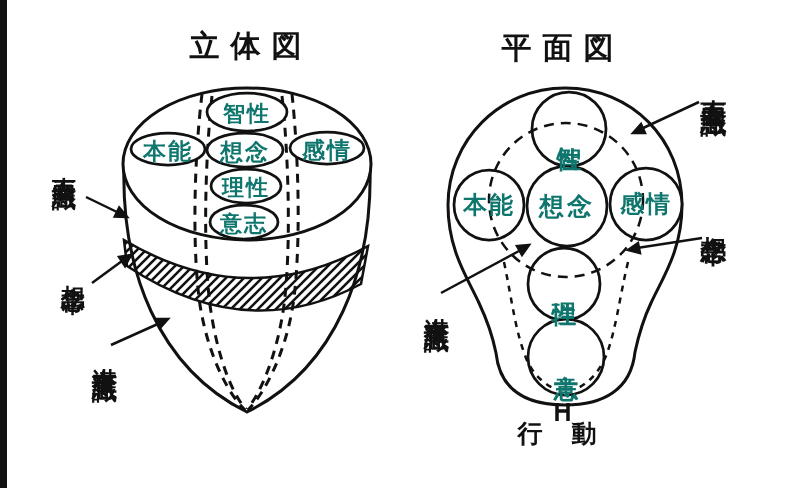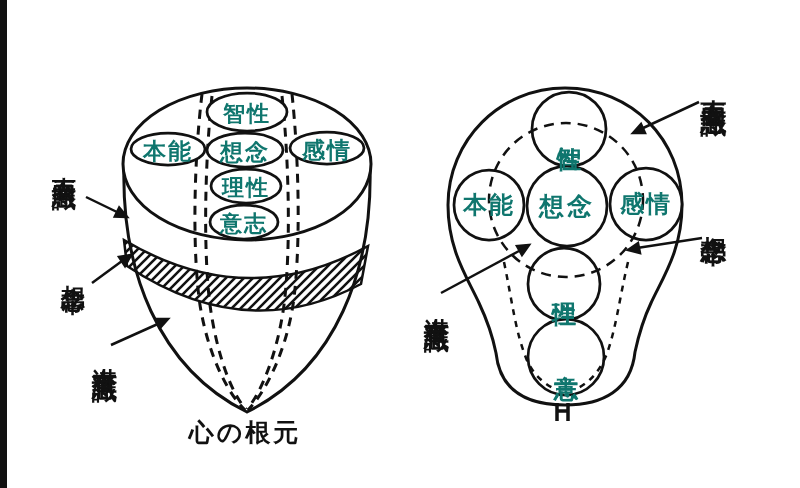--- a/index.html
+++ b/index.html
@@ -102,37 +102,39 @@
       <polygon points="633,133 641,124 645,133"></polygon>
       <path d="M 702,238 L 637,248" fill="none"></path>
       <polygon points="628,250 638,243 640,253"></polygon>
       <path d="M 441,293 L 519,251" fill="none"></path>
       <polygon points="529,245 522,255 517,246"></polygon>
     </g>
 
     <path d="M 557,403 L 557,421 M 568,403 L 568,421 M 557,411 L 568,411" fill="none" stroke="#111111" stroke-width="3.5"></path>
   </svg>
 
+  <div class="title" style="left:166px; top:26px;">立体図</div>
+  <div class="title" style="left:478px; top:28px;">平面図</div>
 
   <div class="node-label" style="left:247px; top:113px; font-size:22px; letter-spacing:2px;">智性</div>
   <div class="node-label" style="left:168px; top:150px; font-size:23px; letter-spacing:2px;">本能</div>
   <div class="node-label" style="left:245px; top:151px; font-size:23px; letter-spacing:2px;">想念</div>
   <div class="node-label" style="left:327px; top:149px; font-size:23px; letter-spacing:2px;">感情</div>
   <div class="node-label" style="left:246px; top:187px; font-size:22px; letter-spacing:2px;">理性</div>
   <div class="node-label" style="left:244px; top:223px; font-size:22px; letter-spacing:2px;">意志</div>
 
   <div class="v-label" style="left:52px; top:157px; font-size:24px;">表面意識</div>
   <div class="v-label" style="left:61px; top:265px; font-size:24px;">想念帯</div>
   <div class="v-label" style="left:92px; top:347px; font-size:25px;">潜在意識</div>
-  <div class="h-label" style="left:165px; top:420px; width:160px; font-size:25px; letter-spacing:3px;">心の根元</div>
 
   <div class="node-label vert" style="left:569px; top:129px; font-size:24px;">智性</div>
   <div class="node-label" style="left:489px; top:205px; font-size:24px; letter-spacing:2px;">本能</div>
   <div class="node-label" style="left:567px; top:206px; font-size:25px; letter-spacing:3px;">想念</div>
   <div class="node-label" style="left:646px; top:204px; font-size:24px; letter-spacing:2px;">感情</div>
   <div class="node-label vert" style="left:564px; top:284px; font-size:24px;">理性</div>
   <div class="node-label vert" style="left:566px; top:357px; font-size:24px;">意志</div>
 
   <div class="v-label" style="left:701px; top:79px; font-size:26px;">表面意識</div>
   <div class="v-label" style="left:701px; top:214px; font-size:26px;">想念帯</div>
   <div class="v-label" style="left:424px; top:297px; font-size:25px;">潜在意識</div>
+  <div class="h-label" style="left:478px; top:421px; width:160px; font-size:25px; letter-spacing:2px;">行　動</div>
 
 </div>
 
 </body></html>

